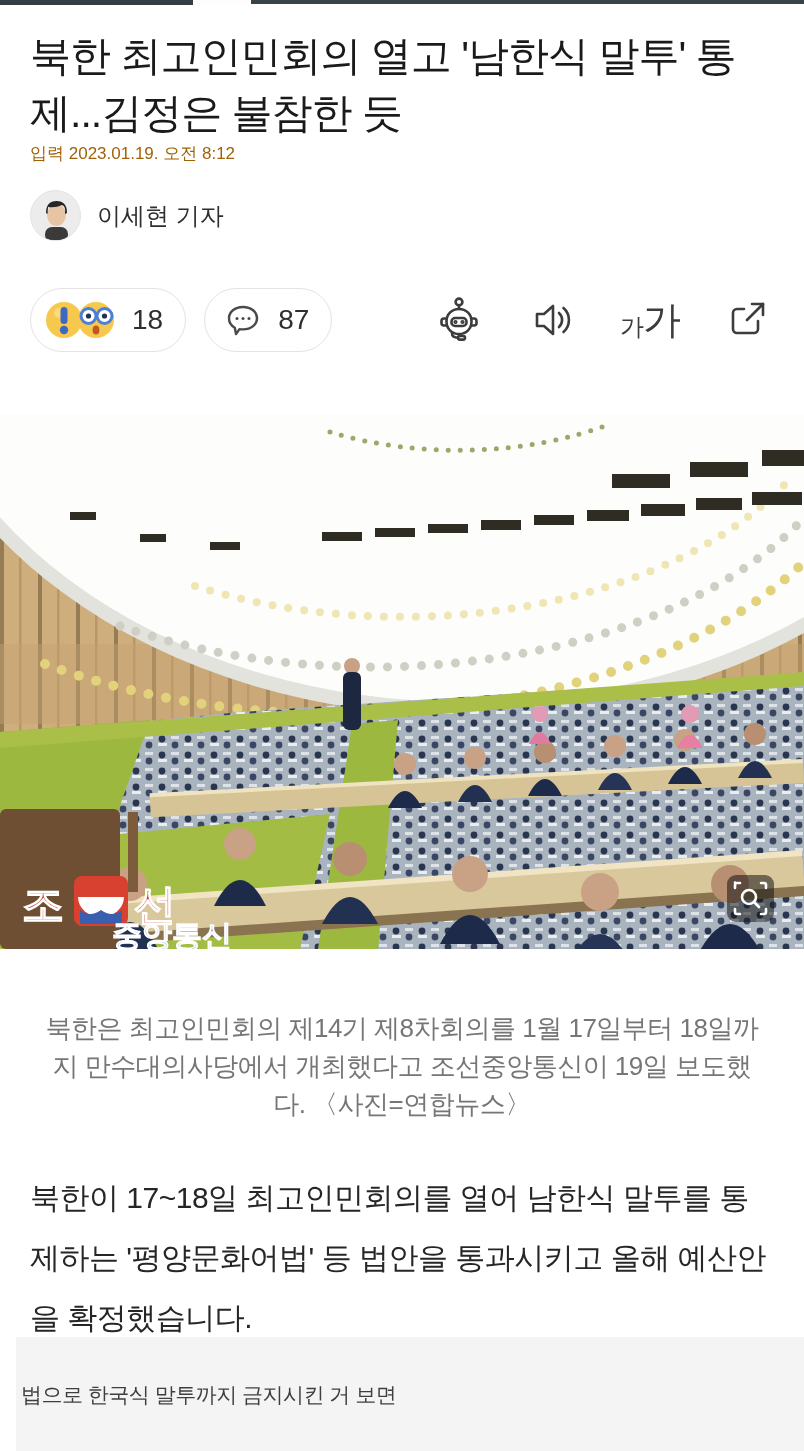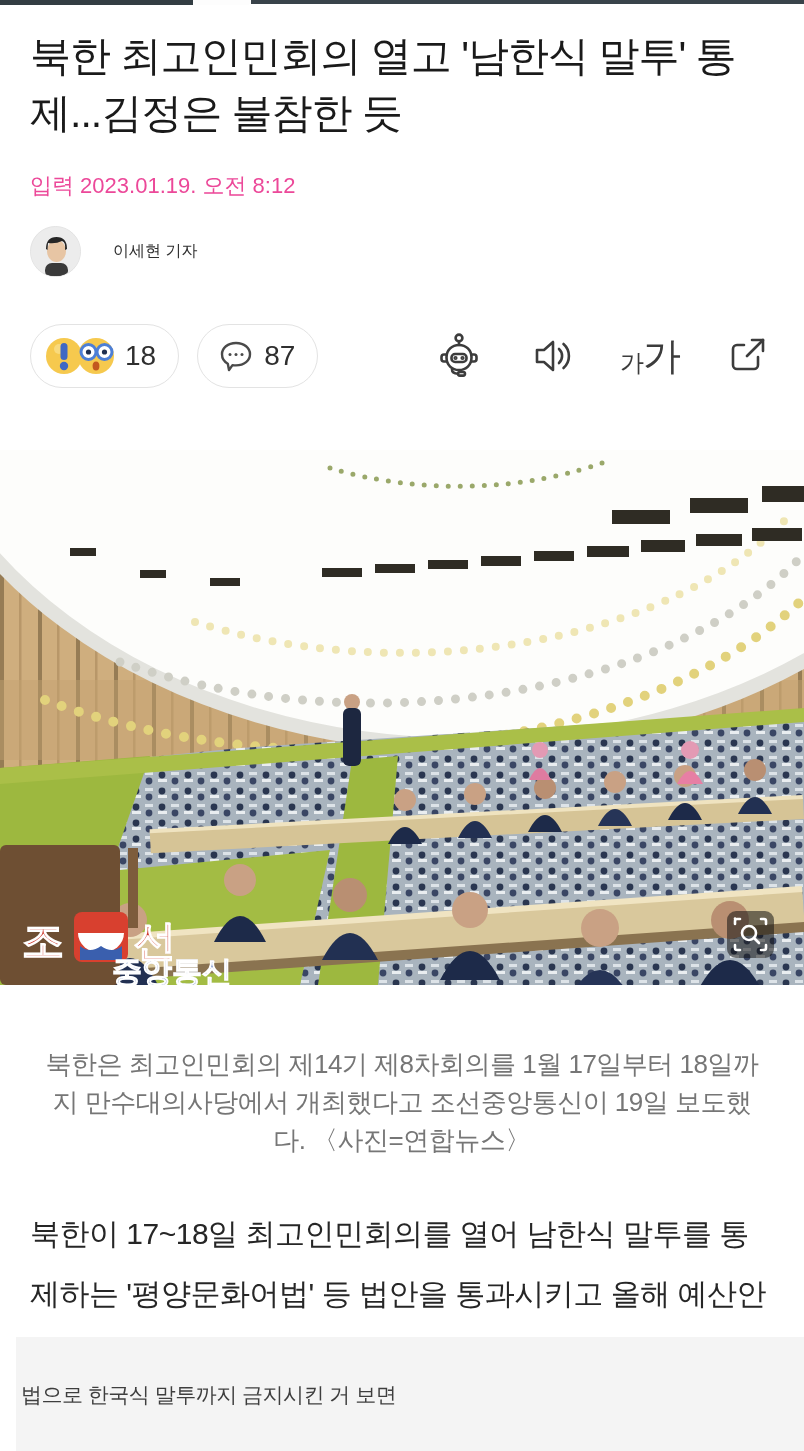--- a/index.html
+++ b/index.html
@@ -11,31 +11,31 @@
   
   .topbar { position:absolute; top:0; left:0; width:804px; height:5px; }
   .topbar .seg-left { position:absolute; left:0; top:0; width:193px; height:5px; background:#333d43; }
   .topbar .seg-gap { position:absolute; left:193px; top:0; width:58px; height:5px; background:#fdfdfd; border-radius:0 0 4px 4px; }
   .topbar .seg-right { position:absolute; left:251px; top:0; width:553px; height:4px; background:#39434a; }
 
   .article-head { padding:28px 30px 0 30px; }
   .headline {
     font-size:41px; line-height:57px; font-weight:400; color:#1a1a1a; letter-spacing:-1px;
   }
-  .pubdate { margin-top:29px; font-size:22px; color:#ec4899; letter-spacing:0; }
+  .pubdate { margin-top:0; font-size:17px; color:#a16207; letter-spacing:0; }
 
   .reporter-row { margin-top:25px; display:flex; align-items:center; }
   .avatar { width:51px; height:51px; border-radius:50%; overflow:hidden; background:#ebebeb; border:1px solid #e3e3e3; flex:0 0 auto; }
-  .reporter-name { margin-left:32px; font-size:16px; color:#2e2e2e; }
+  .reporter-name { margin-left:16px; font-size:24px; color:#2e2e2e; }
 
   .action-row { margin-top:47px; display:flex; align-items:center; justify-content:space-between; padding-right:2px; }
   .pills { display:flex; align-items:center; gap:18px; }
   .pill {
     display:flex; align-items:center; height:64px; padding:0 22px 0 14px;
-    border:1px solid #e3e3e3; border-radius:33px; background:#fff; cursor:pointer;
+    border:1px solid #e3e3e3; border-radius:33px; background:#fff; cursor:pointer;gap:7px;
   }
   .pill .emoji-cluster { display:flex; align-items:center; }
   .pill .emoji { width:38px; height:38px; }
   .pill .emoji + .emoji { margin-left:-6px; }
   .pill .count { margin-left:10px; font-size:28px; color:#2f2f2f; }
   .pill .bubble-ic { width:36px; height:36px; margin-left:6px; }
 
   .tool-icons { display:flex; align-items:center; gap:44px; }
   .tool-btn { background:none; border:none; cursor:pointer; display:flex; align-items:flex-end; }
   .tool-btn svg { display:block; }

